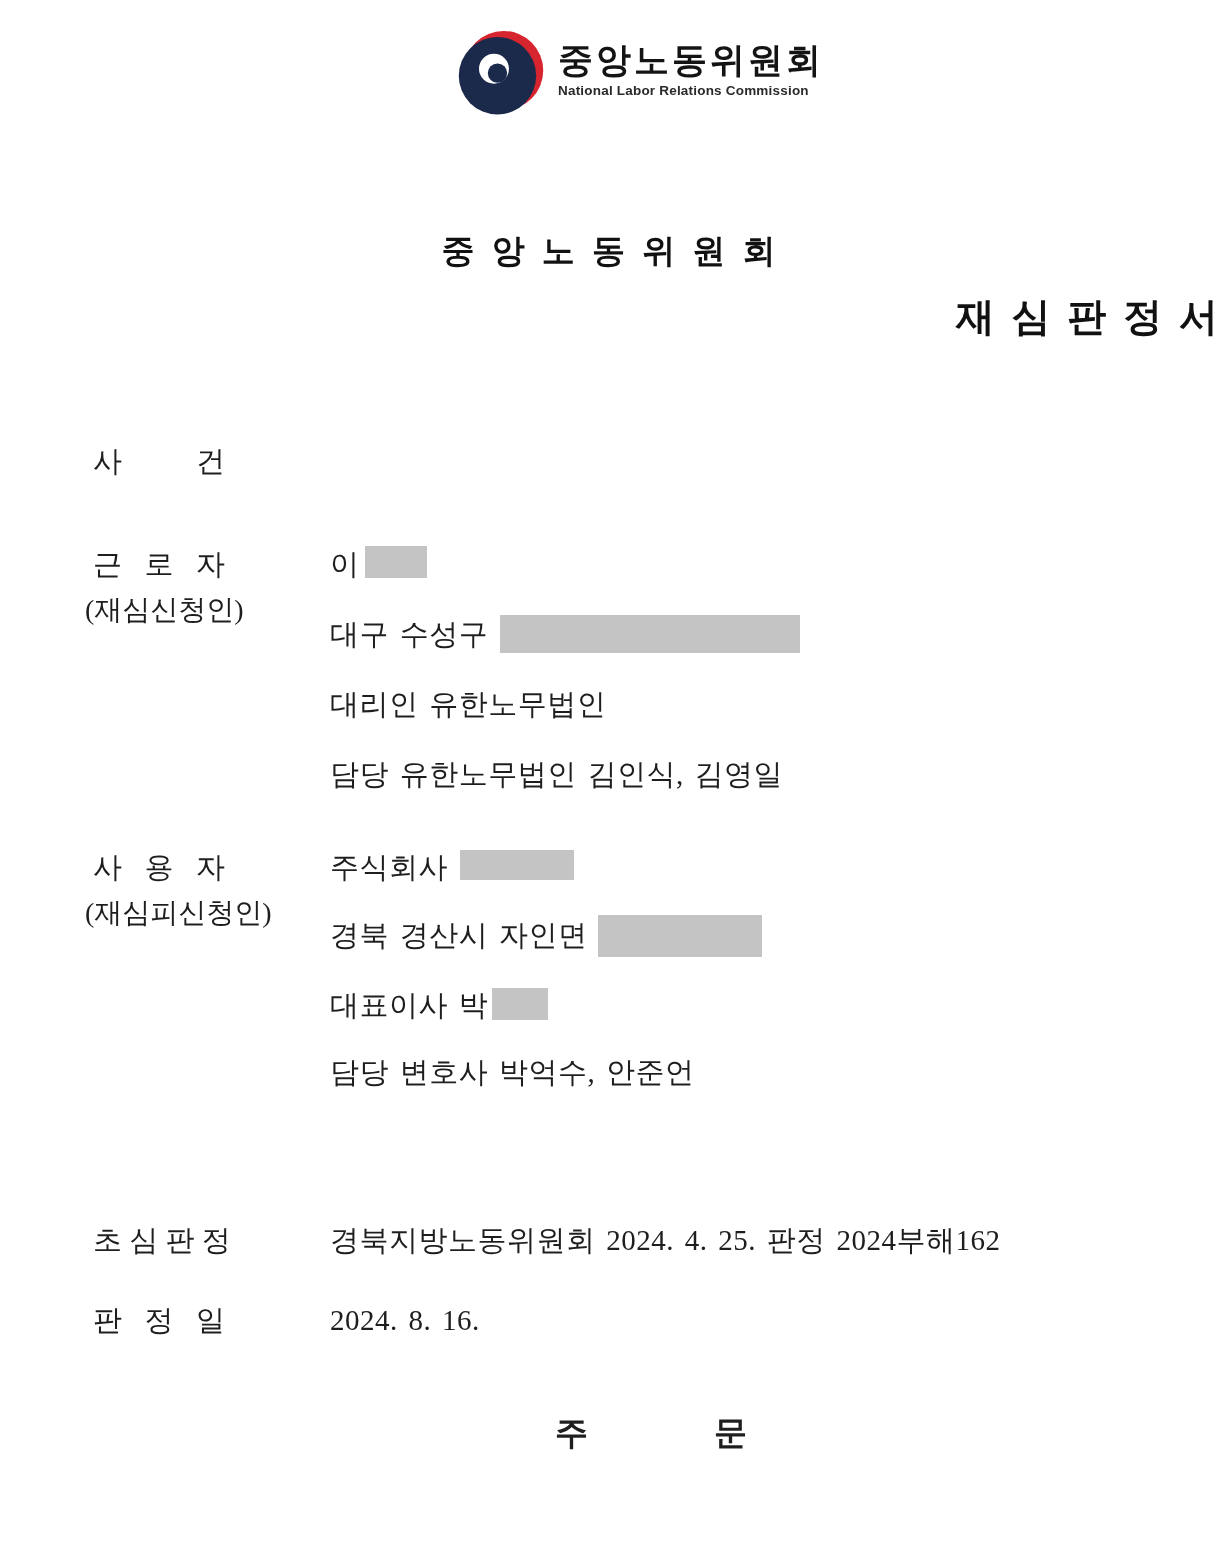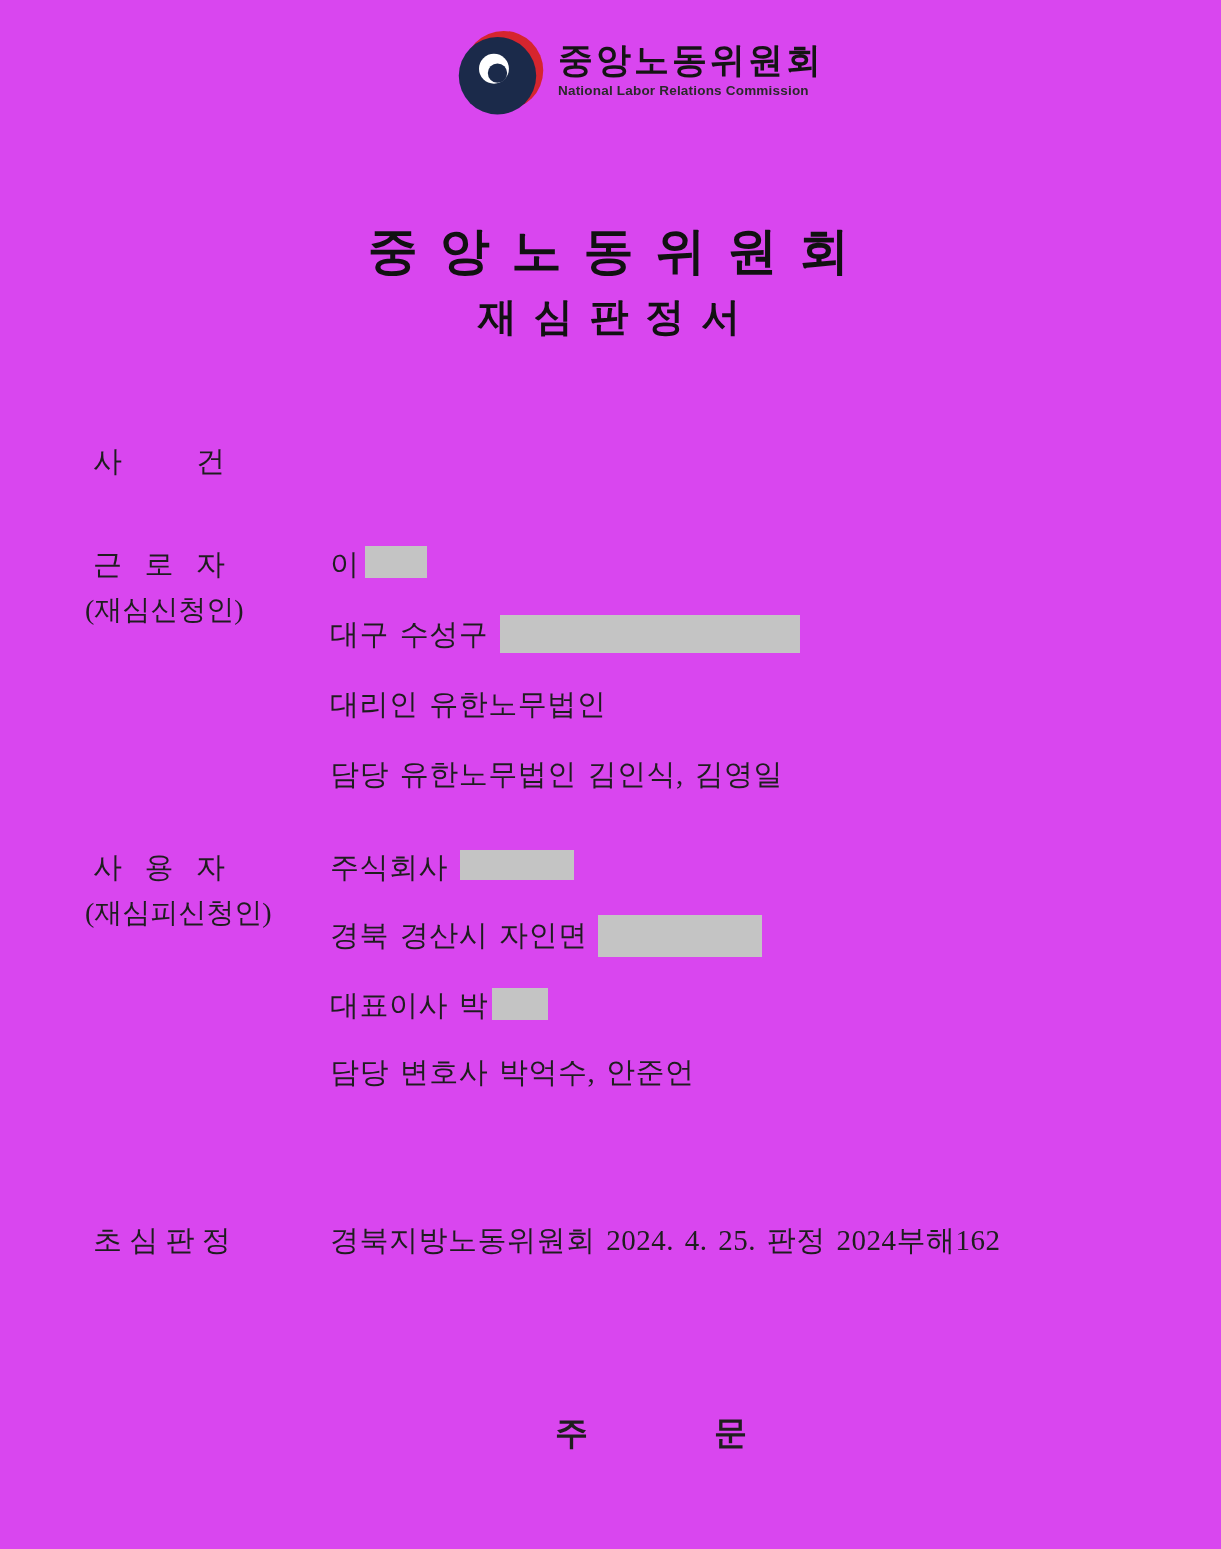--- a/index.html
+++ b/index.html
@@ -1,20 +1,20 @@
 <!DOCTYPE html>
 <html><head>
 <meta charset="utf-8">
 <style>
   html, body { margin: 0; padding: 0; background: #e8e8e8; }
   .page {
     position: relative;
     width: 1221px;
     height: 1549px;
-    background: #d946ef;
+    background: #ffffff;
     margin: 0 auto;
     overflow: hidden;
     font-family: "Liberation Serif", serif;
     color: #1e1e1e;
   }
 
   
   .logo-row {
     position: absolute;
     top: 30px;
@@ -45,22 +45,22 @@
   .doc-title {
     position: absolute;
     top: 226px;
     left: 0;
     width: 100%;
     text-align: center;
     font-family: "Liberation Sans", sans-serif;
     font-weight: 700;
     color: #111;
   }
-  .title-line1 { font-size: 50px; letter-spacing: 4px; line-height: 50px; }
-  .title-line2 { font-size: 39px; letter-spacing: 3px; line-height: 50px; margin-top: 16px; }
+  .title-line1 { font-size: 33px; letter-spacing: 4px; line-height: 50px; }
+  .title-line2 { font-size: 39px; letter-spacing: 3px; line-height: 50px; margin-top: 16px; text-align: right; }
 
   
   .row { position: absolute; left: 93px; display: flex; align-items: flex-start; }
   .labelcol { width: 237px; flex: 0 0 auto; }
   .flabel {
     width: 132px;
     font-size: 29px;
     line-height: 38px;
     text-align: justify;
     text-align-last: justify;
@@ -192,16 +192,24 @@
 
   <div class="row" style="top:1221px;">
     <div class="labelcol">
       <div class="flabel">초 심 판 정</div>
     </div>
     <div class="contentcol">
       <div class="cline">경북지방노동위원회 2024. 4. 25. 판정 2024부해162</div>
     </div>
   </div>
 
+  <div class="row" style="top:1301px;">
+    <div class="labelcol">
+      <div class="flabel">판 정 일</div>
+    </div>
+    <div class="contentcol">
+      <div class="cline">2024. 8. 16.</div>
+    </div>
+  </div>
 
   <div class="order-heading">주 문</div>
 
 </div>
 
 </body></html>

